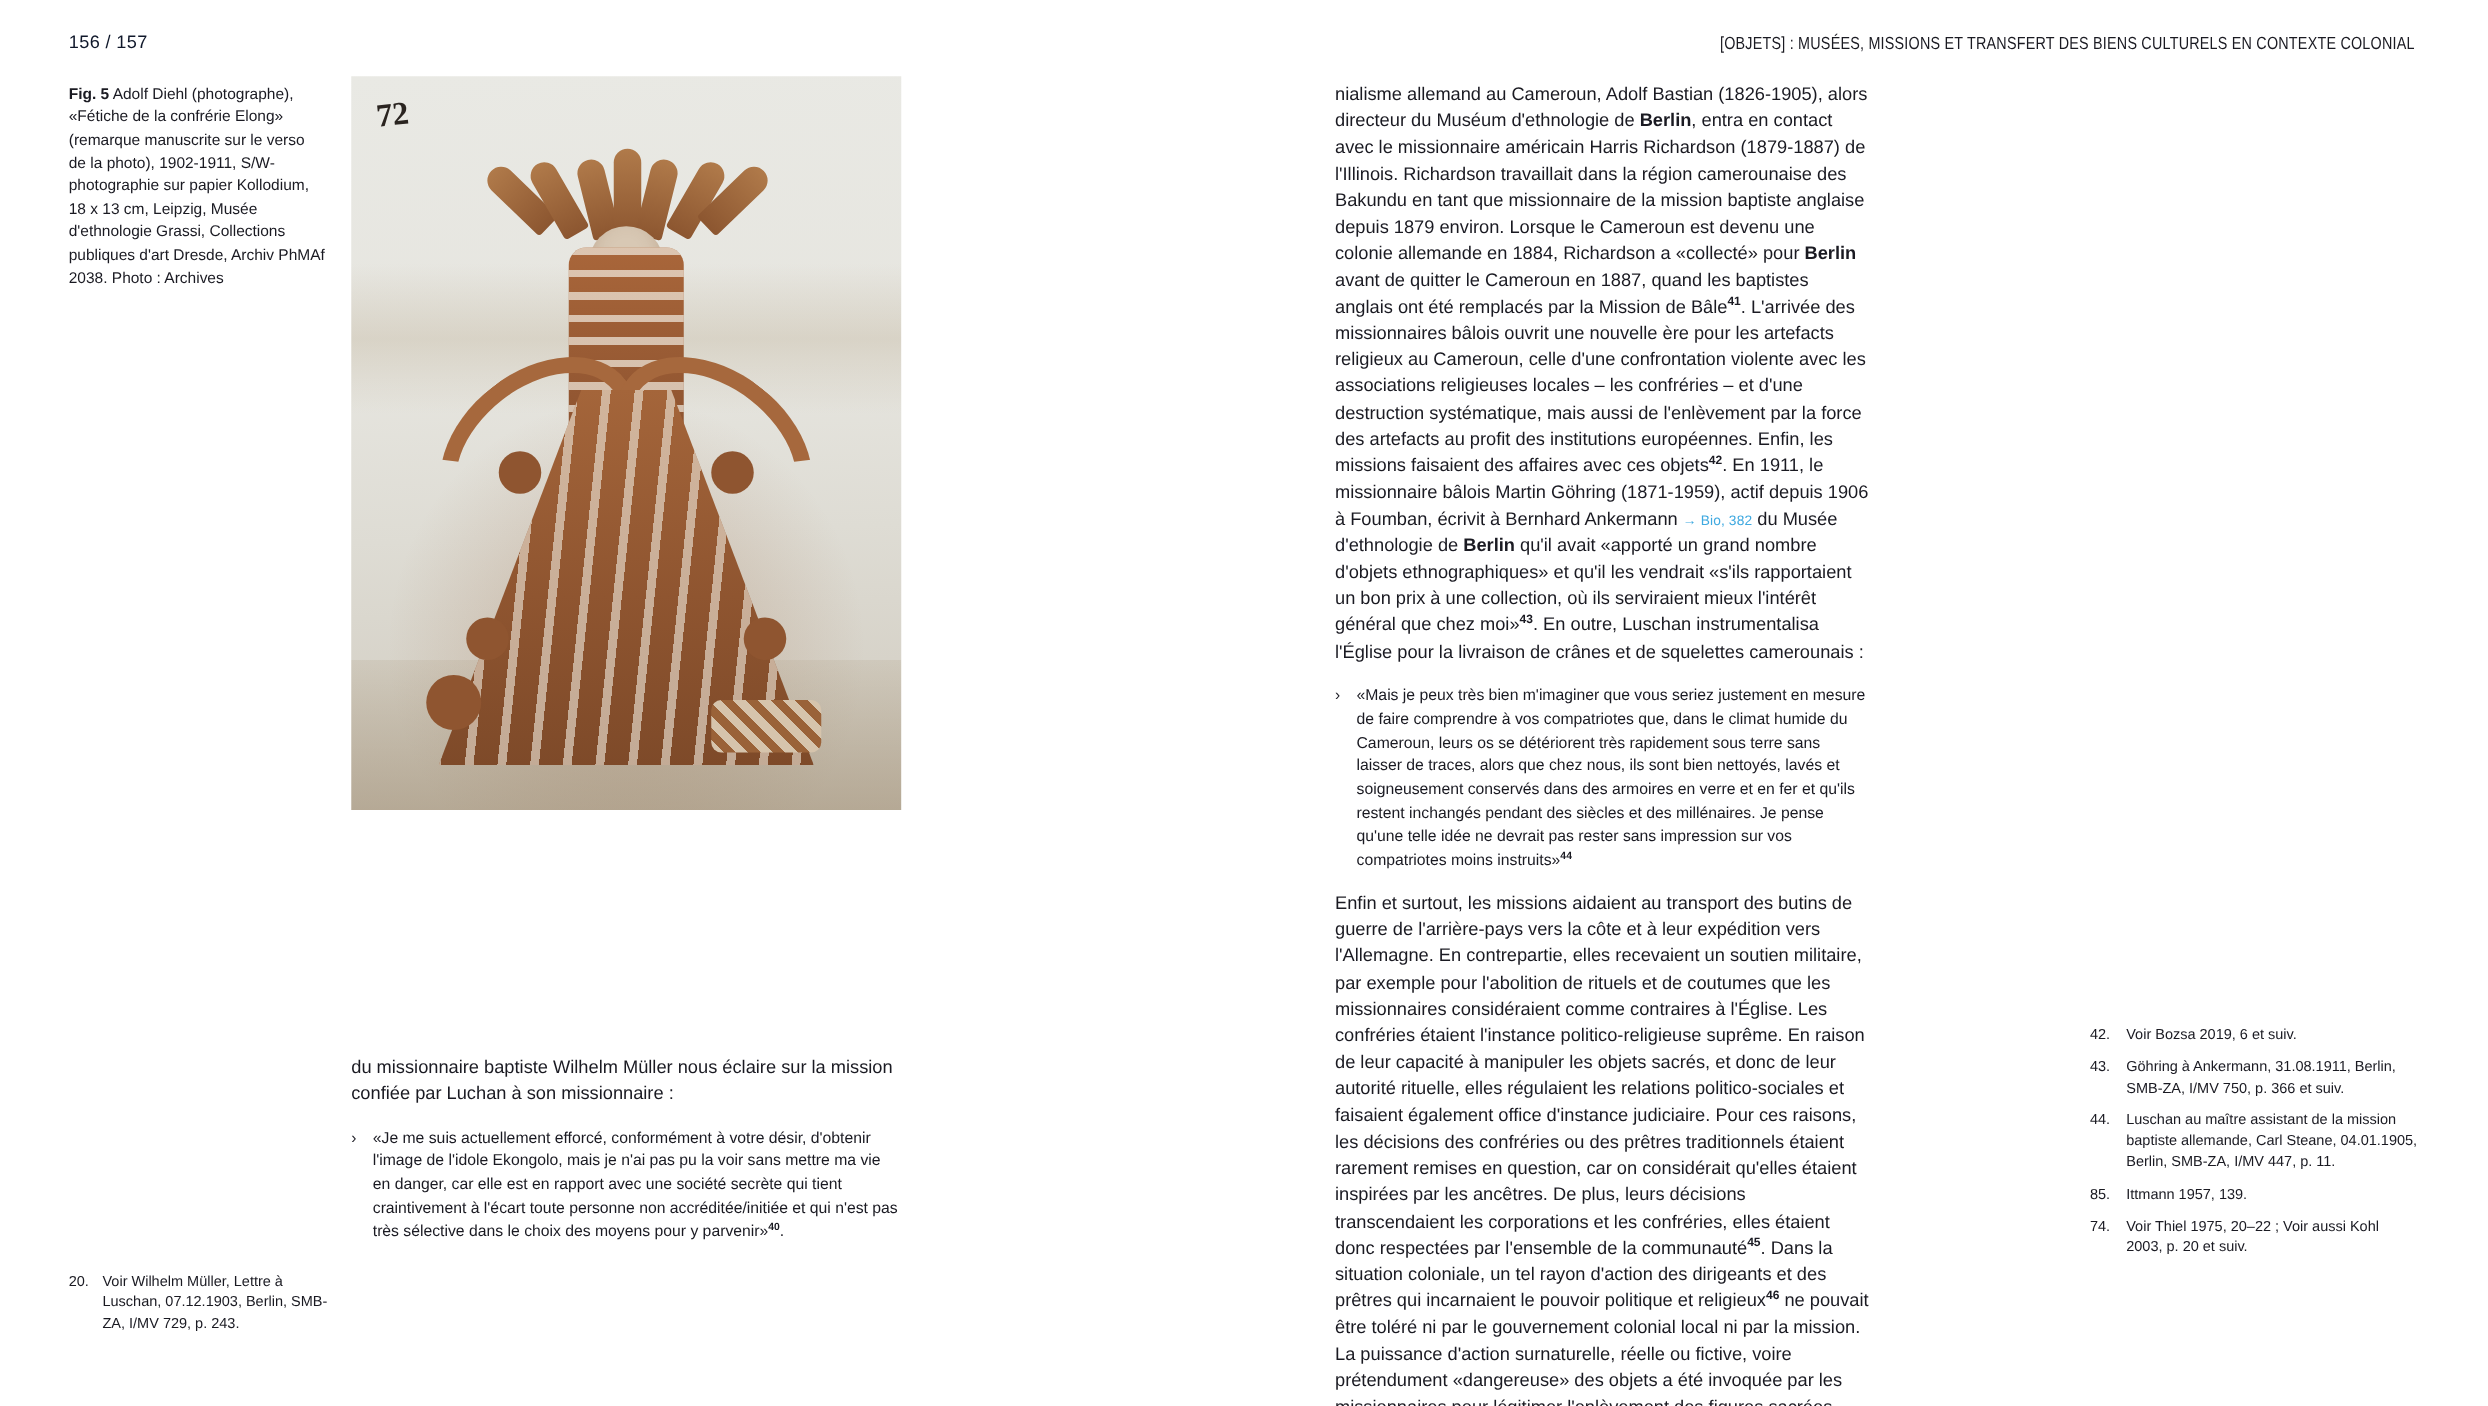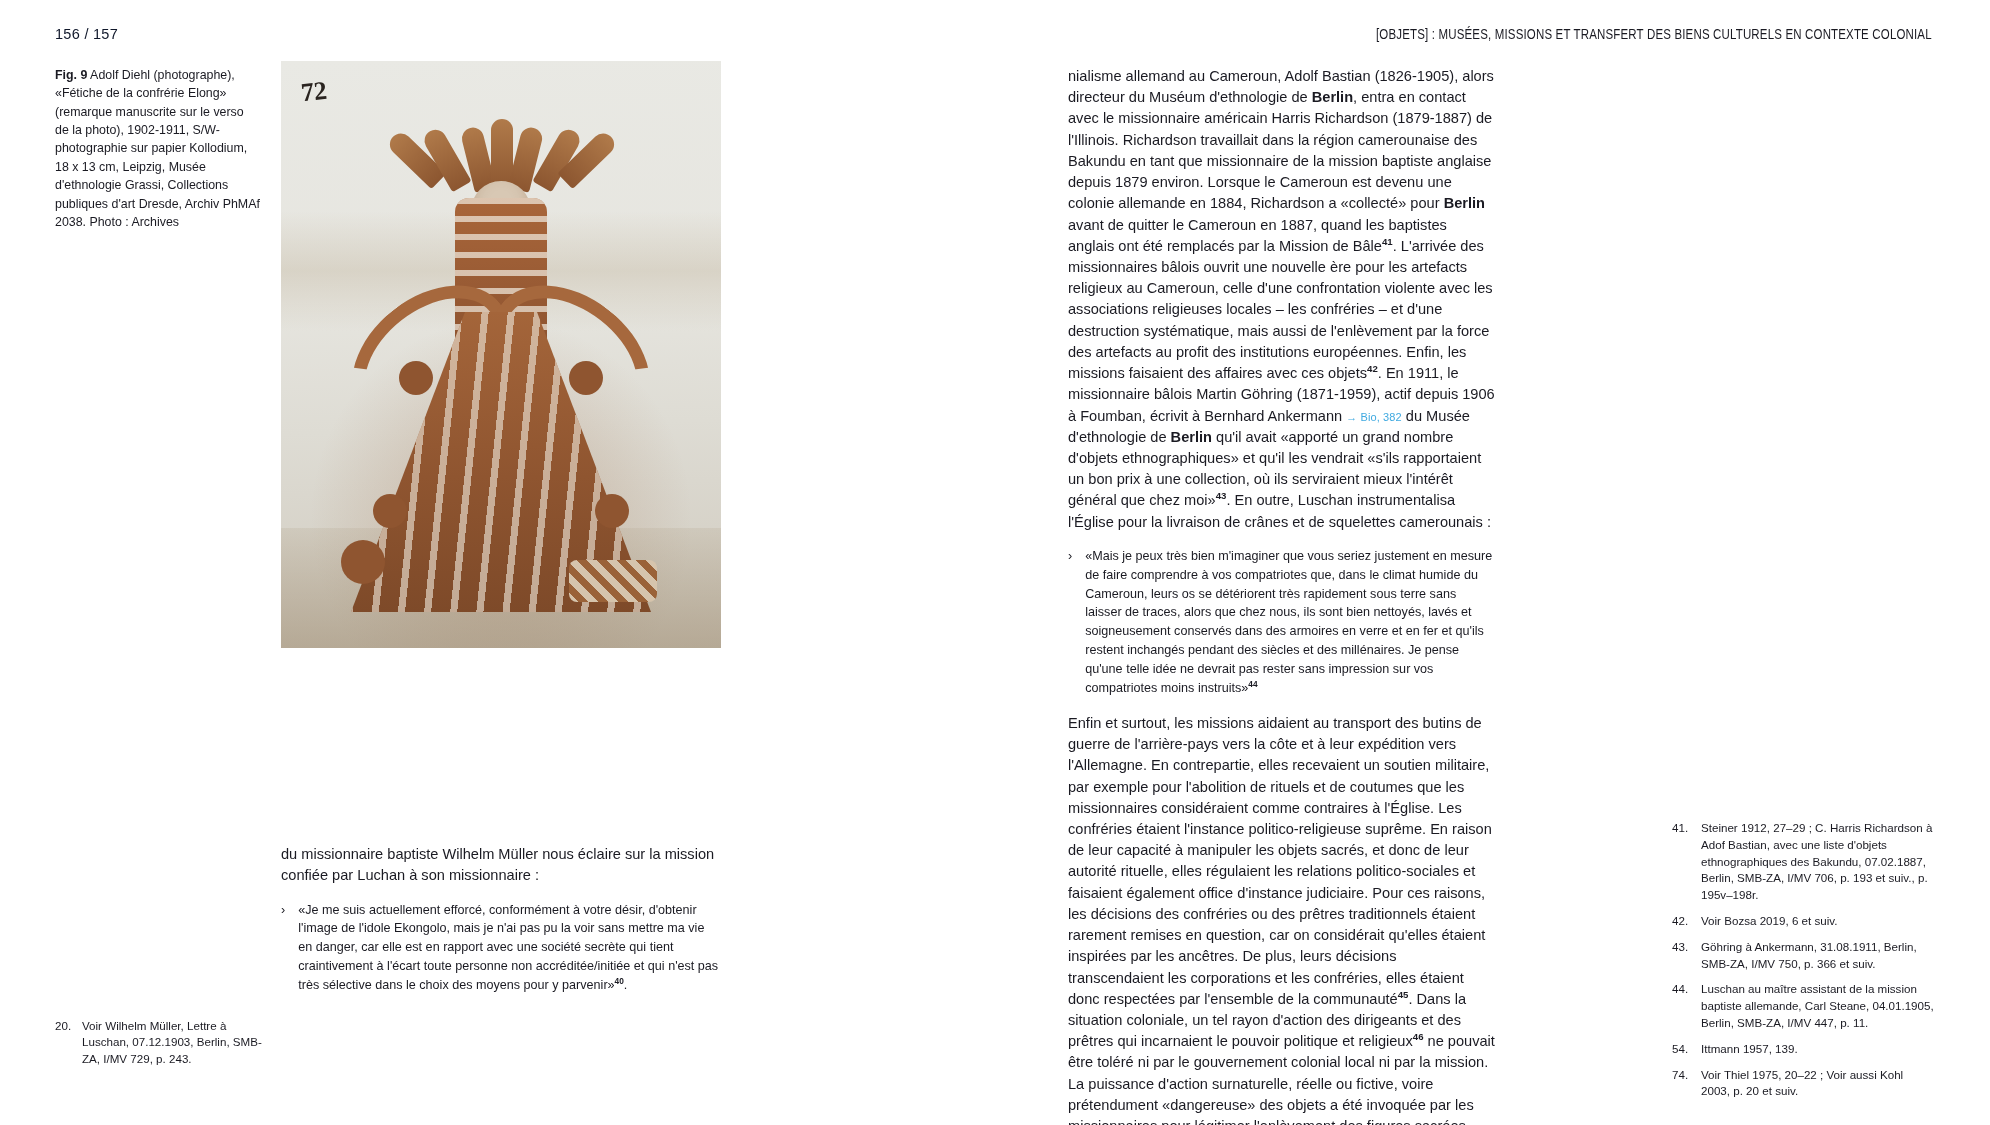--- a/index.html
+++ b/index.html
@@ -192,21 +192,21 @@
 </style>
 </head>
 <body>
 
 <div class="page">
 
   <div class="folio">156 / 157</div>
   <div class="running-head">[OBJETS] : MUSÉES, MISSIONS ET TRANSFERT DES BIENS CULTURELS EN CONTEXTE COLONIAL</div>
 
   <div class="caption-col">
-    <b>Fig. 9</b><span> Adolf Diehl (photographe), «Fétiche de la confrérie Elong» (remarque manuscrite sur le verso de la photo), 1902-1911, S/W-photographie sur papier Kollodium, 18 x 13 cm, Leipzig, Musée d'ethnologie Grassi, Collections publiques d'art Dresde, Archiv PhMAf 2038. Photo : Archives</span>
+    <b>Fig. 5</b><span> Adolf Diehl (photographe), «Fétiche de la confrérie Elong» (remarque manuscrite sur le verso de la photo), 1902-1911, S/W-photographie sur papier Kollodium, 18 x 13 cm, Leipzig, Musée d'ethnologie Grassi, Collections publiques d'art Dresde, Archiv PhMAf 2038. Photo : Archives</span>
   </div>
 
   <div class="left-note">
     <div class="note-row">
       <span class="note-num">20.</span>
       <span class="note-body">Voir Wilhelm Müller, Lettre à Luschan, 07.12.1903, Berlin, SMB-ZA, I/MV 729, p. 243.</span>
     </div>
   </div>
 
   <div class="figure">
@@ -265,37 +265,33 @@
     <div class="quote">
       <span class="chev">›</span>
       <span class="quote-body"><span>«Mais je peux très bien m'imaginer que vous seriez justement en mesure de faire comprendre à vos compatriotes que, dans le climat humide du Cameroun, leurs os se détériorent très rapidement sous terre sans laisser de traces, alors que chez nous, ils sont bien nettoyés, lavés et soigneusement conservés dans des armoires en verre et en fer et qu'ils restent inchangés pendant des siècles et des millénaires. Je pense qu'une telle idée ne devrait pas rester sans impression sur vos compatriotes moins instruits»</span><sup>44</sup><span></span></span>
     </div>
 
     <p><span>Enfin et surtout, les missions aidaient au transport des butins de guerre de l'arrière-pays vers la côte et à leur expédition vers l'Allemagne. En contrepartie, elles recevaient un soutien militaire, par exemple pour l'abolition de rituels et de coutumes que les missionnaires considéraient comme contraires à l'Église. Les confréries étaient l'instance politico-religieuse suprême. En raison de leur capacité à manipuler les objets sacrés, et donc de leur autorité rituelle, elles régulaient les relations politico-sociales et faisaient également office d'instance judiciaire. Pour ces raisons, les décisions des confréries ou des prêtres traditionnels étaient rarement remises en question, car on considérait qu'elles étaient inspirées par les ancêtres. De plus, leurs décisions transcendaient les corporations et les confréries, elles étaient donc respectées par l'ensemble de la communauté</span><sup>45</sup><span>. Dans la situation coloniale, un tel rayon d'action des dirigeants et des prêtres qui incarnaient le pouvoir politique et religieux</span><sup>46</sup><span> ne pouvait être toléré ni par le gouvernement colonial local ni par la mission. La puissance d'action surnaturelle, réelle ou fictive, voire prétendument «dangereuse» des objets a été invoquée par les missionnaires pour légitimer l'enlèvement des figures sacrées d'Elong et d'Ekongolo. Leur pouvoir magique et sacré, qui permettait aux prêtres traditionnels</span></p>
   </div>
 
   <div class="notes-col">
     <div class="note-row">
-      <span class="note-num">41.</span>
-      <span class="note-body">Steiner 1912, 27–29 ; C. Harris Richardson à Adof Bastian, avec une liste d'objets ethnographiques des Bakundu, 07.02.1887, Berlin, SMB-ZA, I/MV 706, p. 193 et suiv., p. 195v–198r.</span>
-    </div>
-    <div class="note-row">
       <span class="note-num">42.</span>
       <span class="note-body">Voir Bozsa 2019, 6 et suiv.</span>
     </div>
     <div class="note-row">
       <span class="note-num">43.</span>
       <span class="note-body">Göhring à Ankermann, 31.08.1911, Berlin, SMB-ZA, I/MV 750, p. 366 et suiv.</span>
     </div>
     <div class="note-row">
       <span class="note-num">44.</span>
       <span class="note-body">Luschan au maître assistant de la mission baptiste allemande, Carl Steane, 04.01.1905, Berlin, SMB-ZA, I/MV 447, p. 11.</span>
     </div>
     <div class="note-row">
-      <span class="note-num">54.</span>
+      <span class="note-num">85.</span>
       <span class="note-body">Ittmann 1957, 139.</span>
     </div>
     <div class="note-row">
       <span class="note-num">74.</span>
       <span class="note-body">Voir Thiel 1975, 20–22 ; Voir aussi Kohl 2003, p. 20 et suiv.</span>
     </div>
   </div>
 
 </div>
 

